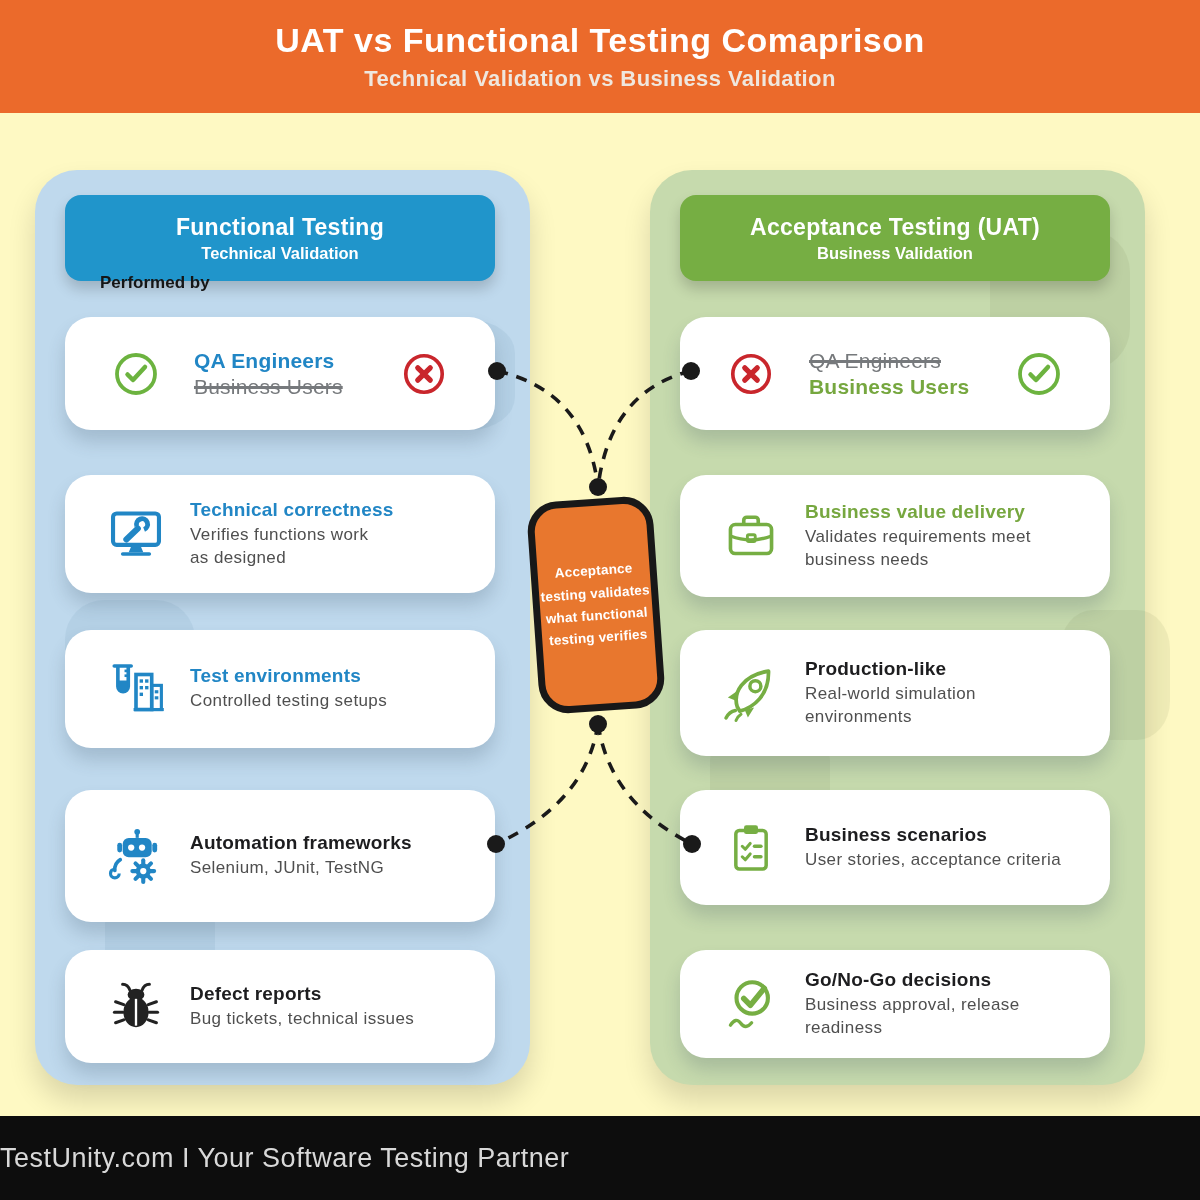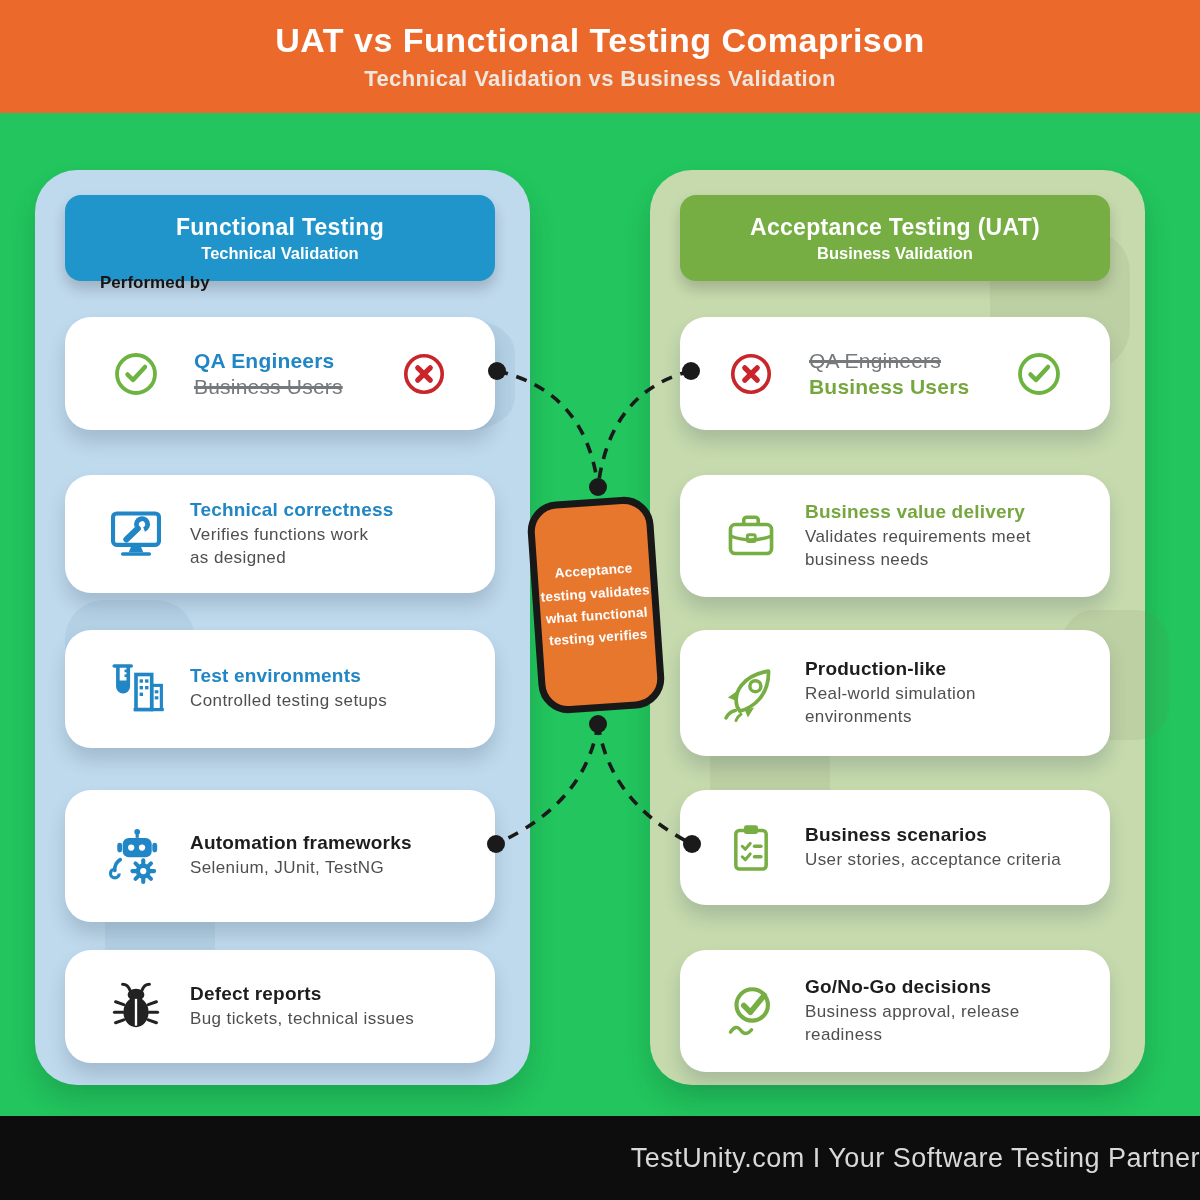--- a/index.html
+++ b/index.html
@@ -1,16 +1,16 @@
 <!DOCTYPE html>
 <html><head>
 <meta charset="utf-8">
 <style>
   html,body{margin:0;padding:0;background:#fff;}
-  .canvas{position:relative;width:1200px;height:1200px;background:#22c55e;
+  .canvas{position:relative;width:1200px;height:1200px;background:#fef9c3;
           font-family:"Liberation Sans",sans-serif;overflow:hidden;}
 
   
   .top-banner{position:absolute;left:0;top:0;width:1200px;height:113px;
               background:#EB6A2B;display:flex;flex-direction:column;
               align-items:center;justify-content:center;gap:6px;}
   .top-title{color:#ffffff;font-size:34px;font-weight:bold;letter-spacing:.5px;}
   .top-subtitle{color:#EFE7DE;font-size:22px;font-weight:bold;letter-spacing:.4px;}
 
   
@@ -60,21 +60,21 @@
                justify-content:center;box-sizing:border-box;z-index:5;}
   .center-note-text{color:#fff;font-size:13.5px;font-weight:bold;text-align:center;
                     line-height:1.65;white-space:pre-line;letter-spacing:.2px;}
 
   
   .connector-overlay{position:absolute;left:0;top:0;width:1200px;height:1200px;
                      pointer-events:none;z-index:4;}
 
   
   .footer{position:absolute;left:0;top:1116px;width:1200px;height:84px;
-          background:#0D0D0D;display:flex;align-items:center;justify-content:flex-end;}
+          background:#0D0D0D;display:flex;align-items:center;justify-content:flex-start;}
   .footer-text{color:#D8D8D8;font-size:27px;letter-spacing:.5px;}
 </style>
 </head>
 <body>
 
 <div class="canvas">
 
   <div class="top-banner">
     <div class="top-title">UAT vs Functional Testing Comaprison</div>
     <div class="top-subtitle">Technical Validation vs Business Validation</div>
@@ -279,21 +279,21 @@
           <path d="M16.5 31.5 l2.6 2.6 4.2 -5" fill="none" stroke="#76AE43" stroke-width="2.6" stroke-linecap="round" stroke-linejoin="round"></path>
           <line x1="27" y1="31.5" x2="32.5" y2="31.5" stroke="#76AE43" stroke-width="3" stroke-linecap="round"></line>
         </svg>
       </span>
       <span class="card-text">
         <span class="card-title" style="color: rgb(29, 29, 31);">Business scenarios</span>
         <span class="card-body">User stories, acceptance criteria</span>
       </span>
     </div>
 
-    <div class="card" style="top:780px;height:122px;">
+    <div class="card" style="top:780px;height:108px;">
       <span class="icon-box">
         <svg width="58" height="58" viewBox="0 0 48 48">
           <circle cx="25" cy="19" r="13" fill="none" stroke="#76AE43" stroke-width="3.4"></circle>
           <path d="M18 19.5 l5.5 5.5 11.5 -14" fill="none" stroke="#76AE43" stroke-width="4.6" stroke-linecap="round" stroke-linejoin="round"></path>
           <path d="M7 41.5 q4.5 -7 8.5 -1.5 t9 -0.5" fill="none" stroke="#76AE43" stroke-width="2.8" stroke-linecap="round"></path>
         </svg>
       </span>
       <span class="card-text">
         <span class="card-title" style="color: rgb(29, 29, 31);">Go/No-Go decisions</span>
         <span class="card-body">Business approval, release

